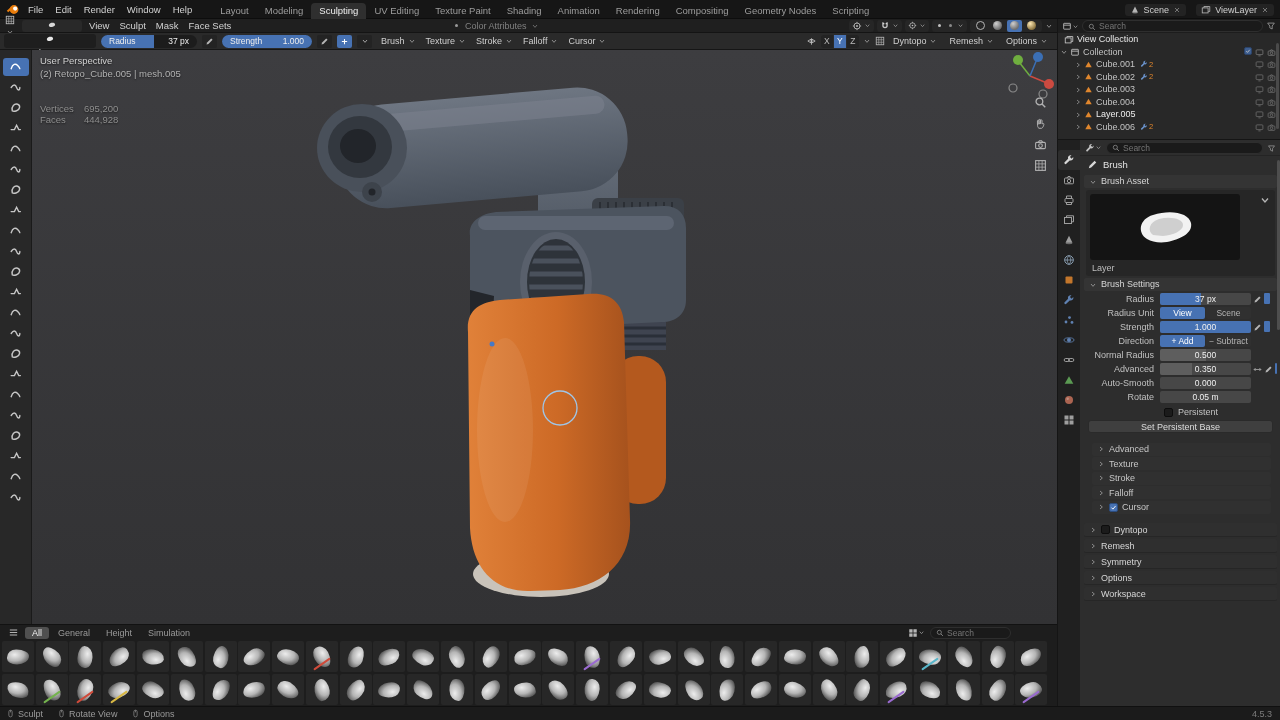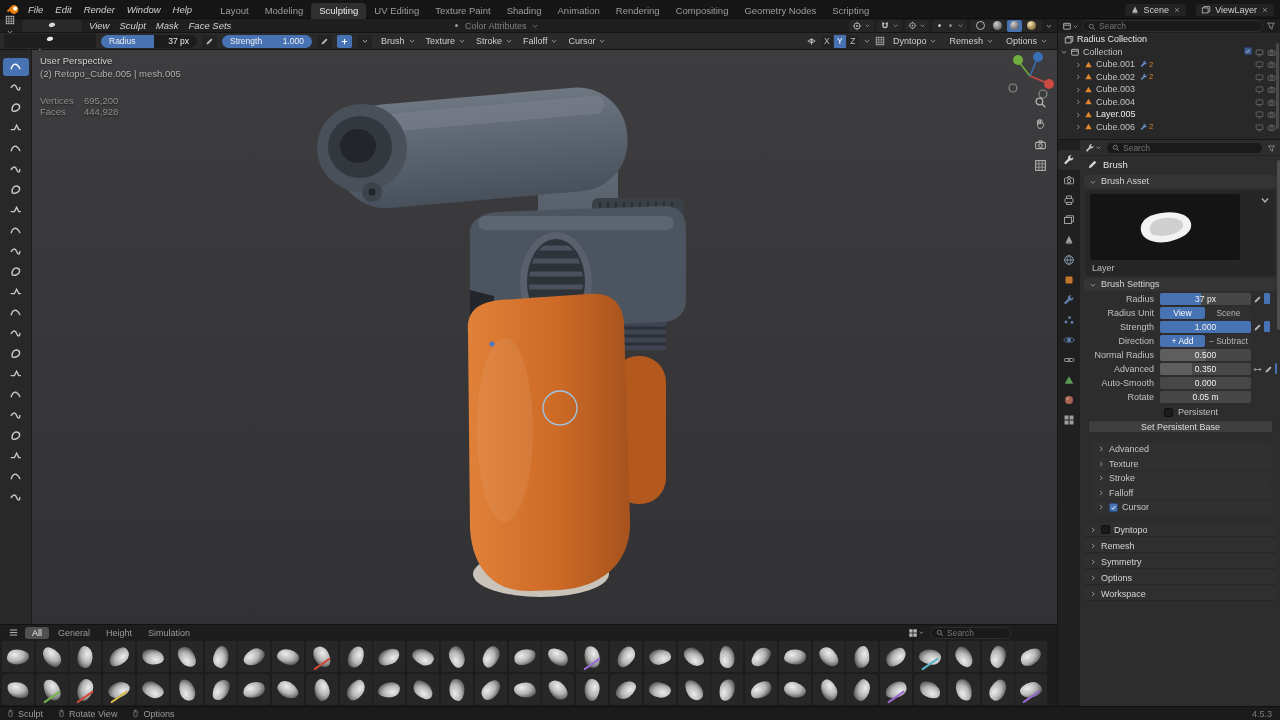--- a/index.html
+++ b/index.html
@@ -1,21 +1,21 @@
 <!DOCTYPE html>
 <html><head>
 <meta charset="utf-8">
 <style>
   *{margin:0;padding:0;box-sizing:border-box;font-family:"Liberation Sans",sans-serif;-webkit-font-smoothing:antialiased;}
   html,body{width:1280px;height:720px;background:#1d1d1d;overflow:hidden;position:relative;color:#c7c7c7;font-size:9px;}
   .abs{position:absolute;}
   .ic{display:inline-block;vertical-align:middle;flex:none;}
   
   #topbar{left:0;top:0;width:1280px;height:19px;background:#161616;border-bottom:1px solid #0d0d0d;display:flex;align-items:center;}
-  .mi{padding:0 6px;color:#d2d2d2;font-size:9.5px;font-style:italic;}
+  .mi{padding:0 6px;color:#d2d2d2;font-size:9.5px;}
   #tb-tabs{display:flex;margin-left:14px;height:19px;align-items:flex-end;}
   .wtab{padding:2px 8px 3px;color:#9d9d9d;font-size:9.5px;border-radius:4px 4px 0 0;}
   .wtab.active{background:#2f2f2f;color:#efefef;}
   #tb-right{position:absolute;right:6px;top:0;height:19px;display:flex;align-items:center;gap:10px;}
   .tb-sel{display:flex;align-items:center;gap:4px;background:#232323;border-radius:3px;padding:1px 5px;color:#cfcfcf;}
   
   #vheader{left:0;top:19px;width:1057px;height:14px;background:#1f1f1f;border-bottom:1px solid #141414;display:flex;align-items:center;gap:2px;font-size:9px;}
   .vh-dd{display:flex;align-items:center;gap:3px;padding:0 5px;color:#d0d0d0;flex-direction:column;}
   #vh-center{position:absolute;left:452px;display:flex;align-items:center;gap:4px;color:#808080;}
   #vh-right{position:absolute;right:4px;display:flex;align-items:center;gap:3px;}
@@ -35,21 +35,21 @@
   .axbtn{width:12px;height:13px;display:flex;align-items:center;justify-content:center;background:#232323;color:#bbb;font-size:8.5px;}
   .axbtn.on{background:#4772b3;color:#fff;}
   
   #ltools{left:0;top:50px;width:32px;height:574px;background:#282828;border-right:1px solid #1a1a1a;padding-top:5px;}
   .tool-btn{width:26px;height:18px;border-radius:3px;display:flex;align-items:center;justify-content:center;margin:2.5px auto;color:#c6c6c6;}
   .tool-btn.active{background:#4772b3;color:#fff;}
   
   #viewport{left:32px;top:50px;width:1025px;height:574px;background:linear-gradient(#3d3d40,#323234);overflow:hidden;}
   #vp-overlay{position:absolute;left:8px;top:5px;color:#d0d0d0;font-size:9.5px;text-shadow:0 1px 2px rgba(0,0,0,.6);}
   #vp-overlay .sub{color:#b2b2b2;margin-top:2px;}
-  #vp-stats{margin-top:16px;color:#8f8f8f;}
+  #vp-stats{margin-top:24px;color:#8f8f8f;}
   #vp-stats div{display:flex;}
   #vp-stats span:first-child{width:44px;}
   #vp-nav{position:absolute;right:10px;top:46px;display:flex;flex-direction:column;gap:8px;align-items:center;opacity:.8;}
   
   #shelf-tabs{left:0;top:624px;width:1057px;height:16px;background:#1d1d1d;border-top:1px solid #121212;display:flex;align-items:center;gap:2px;padding-left:8px;}
   .stab{padding:1px 7px;color:#9a9a9a;border-radius:3px;font-size:9px;}
   .stab.on{background:#505050;color:#efefef;}
   #shelf-right{position:absolute;right:46px;display:flex;align-items:center;gap:5px;}
   .searchbox{display:flex;align-items:center;gap:3px;background:#1a1a1a;border:1px solid #2e2e2e;border-radius:8px;height:12px;padding:0 5px;}
   .searchbox input{background:transparent;border:none;outline:none;color:#9a9a9a;font-size:8.5px;width:58px;}
@@ -830,21 +830,21 @@
       </span>
     <span id="ol-filter"><svg class="ic" style="width:10px;height:10px" viewBox="0 0 12 12">
           <path d="M2 2.5h8L7.4 6v3.6L4.6 8.2V6z" fill="none" stroke="#9a9a9a"></path>
         </svg></span>
   </div>
   <div class="orow">
     <span id="ol-sc-ic"><span style="width:4px;display:inline-block"></span><svg class="ic" style="width:10px;height:10px" viewBox="0 0 12 12">
           <rect x="1.5" y="3.5" width="7" height="6" fill="none" stroke="#c9c9c9"></rect>
           <path d="M3.5 3.5V1.8h7v6h-1.7" fill="none" stroke="#c9c9c9"></path>
         </svg></span>
-    <span class="oname" style="color:#e6e6e6">Radius Collection</span>
+    <span class="oname" style="color:#e6e6e6">View Collection</span>
   </div>
   <div class="orow">
     <span id="ol-col-chev"><svg class="ic" style="width:8px;height:8px" viewBox="0 0 12 12">
           <path d="M3 4.5L6 8l3-3.5" fill="none" stroke="#9a9a9a" stroke-width="1.3"></path>
         </svg></span>
       <span id="ol-col-ic"><svg class="ic" style="width:10px;height:10px" viewBox="0 0 12 12">
           <rect x="2" y="2.8" width="8" height="7" rx="0.5" fill="none" stroke="#c9c9c9"></rect>
           <path d="M2 5h8" stroke="#c9c9c9"></path>
         </svg></span>
     <span class="oname">Collection</span>

